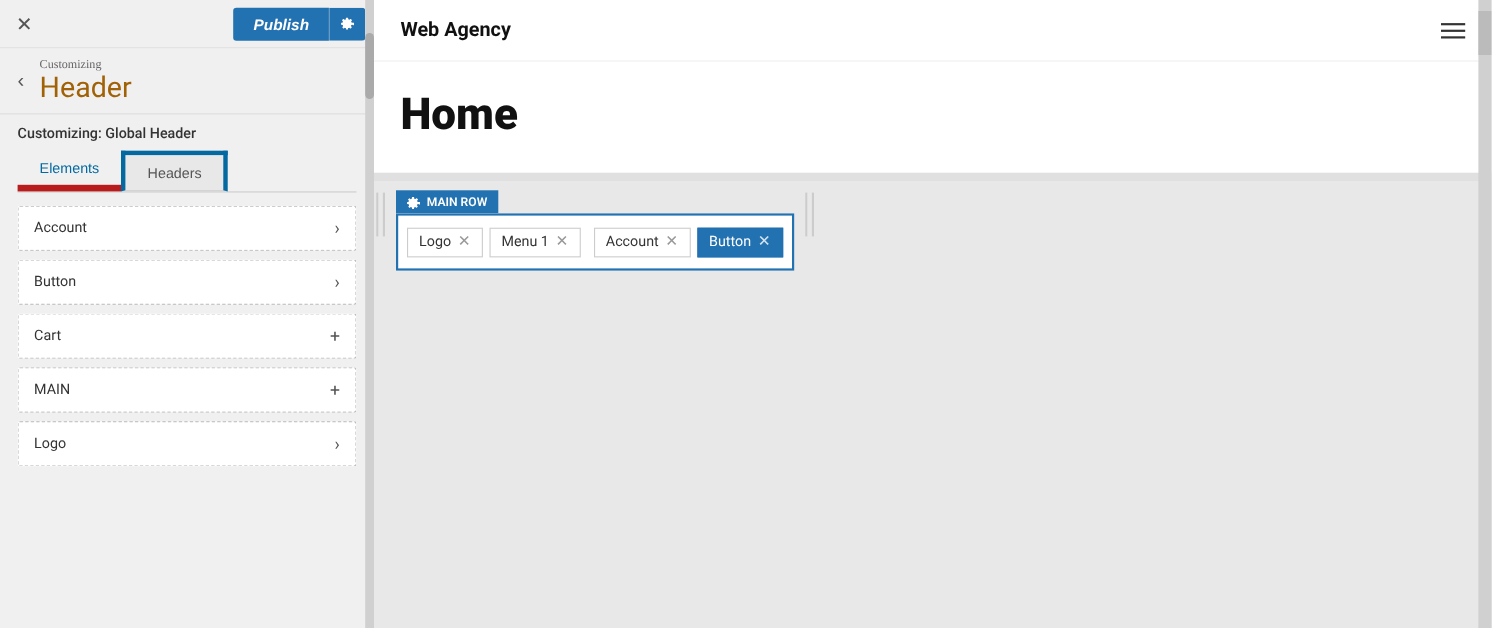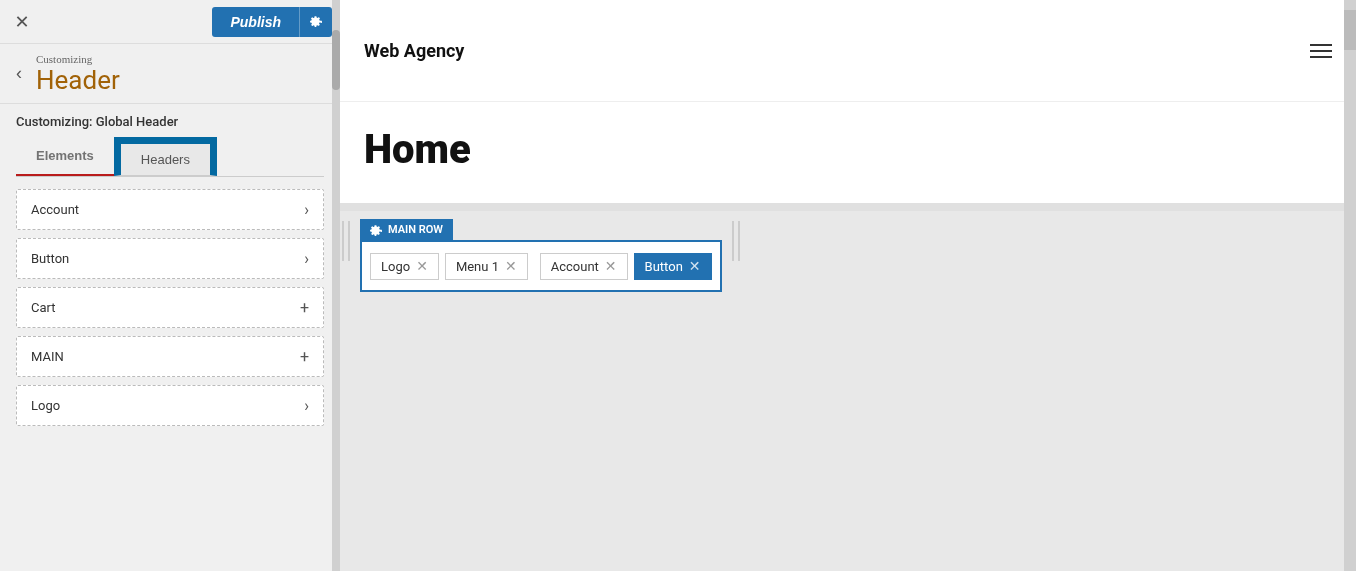--- a/index.html
+++ b/index.html
@@ -124,27 +124,27 @@
     .tab {
       padding: 8px 20px;
       font-size: 13px;
       cursor: pointer;
       background: none;
       border: none;
       border-bottom: 2px solid transparent;
       color: #555;
     }
     .tab.active {
-      border-bottom: 2px solid #b91c1c;
-      color: #737373;
-      font-weight: 700;
+      border-bottom: 6px solid #b91c1c;
+      color: #0369a1;
+      font-weight: 400;
     }
     .tab:not(.active) {
       background: #e8e8e8;
-      border: 7px solid #0369a1;
+      border: 4px solid #0369a1;
       border-bottom: 1px solid #ccc;
     }
 
     
     .elements-list {
       padding: 12px 16px;
       display: flex;
       flex-direction: column;
       gap: 8px;
       flex: 1;
@@ -216,21 +216,21 @@
     }
 
     
     .site-header {
       background: white;
       display: flex;
       align-items: center;
       justify-content: space-between;
       padding: 16px 24px;
       border-bottom: 1px solid #eee;
-      height: 102px;
+      height: 56px;
     }
     .site-logo {
       font-size: 18px;
       font-weight: 700;
       color: #111;
     }
     .hamburger {
       display: flex;
       flex-direction: column;
       gap: 4px;

